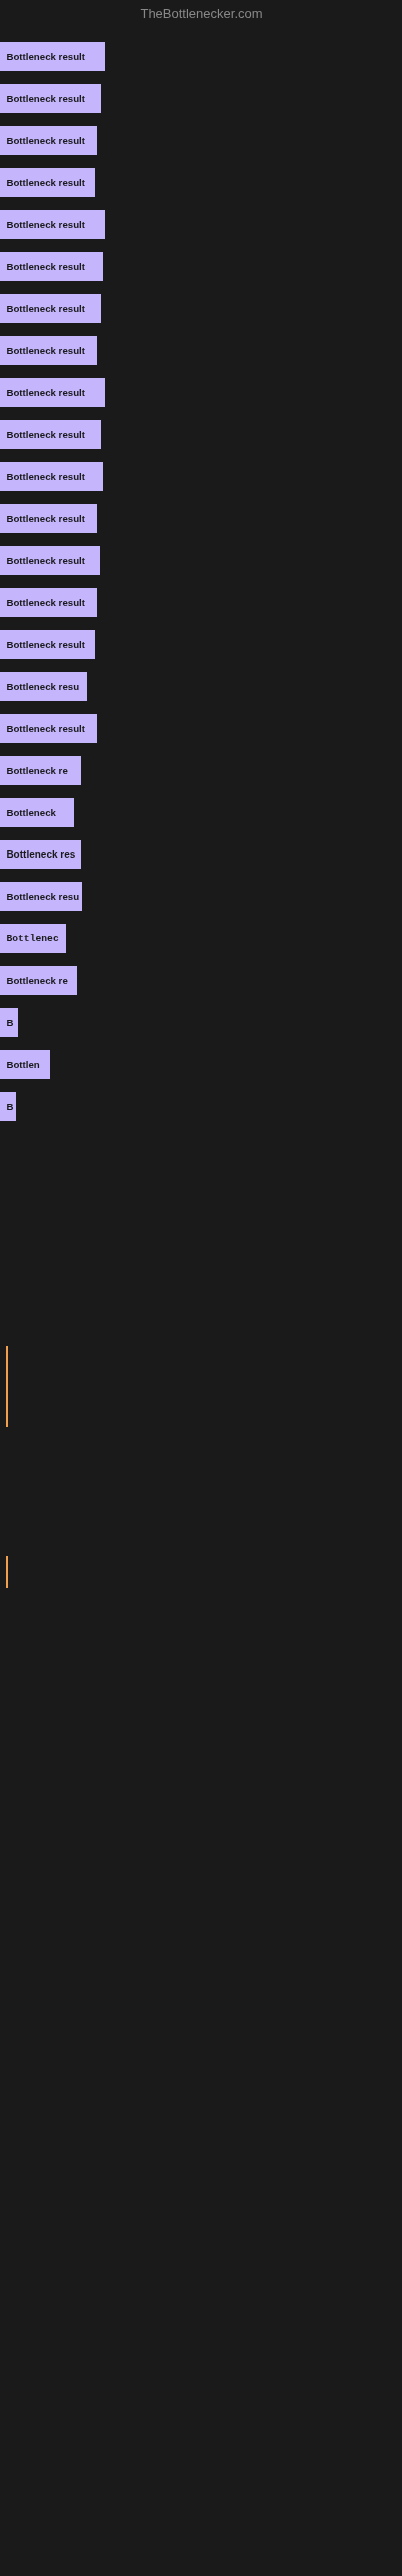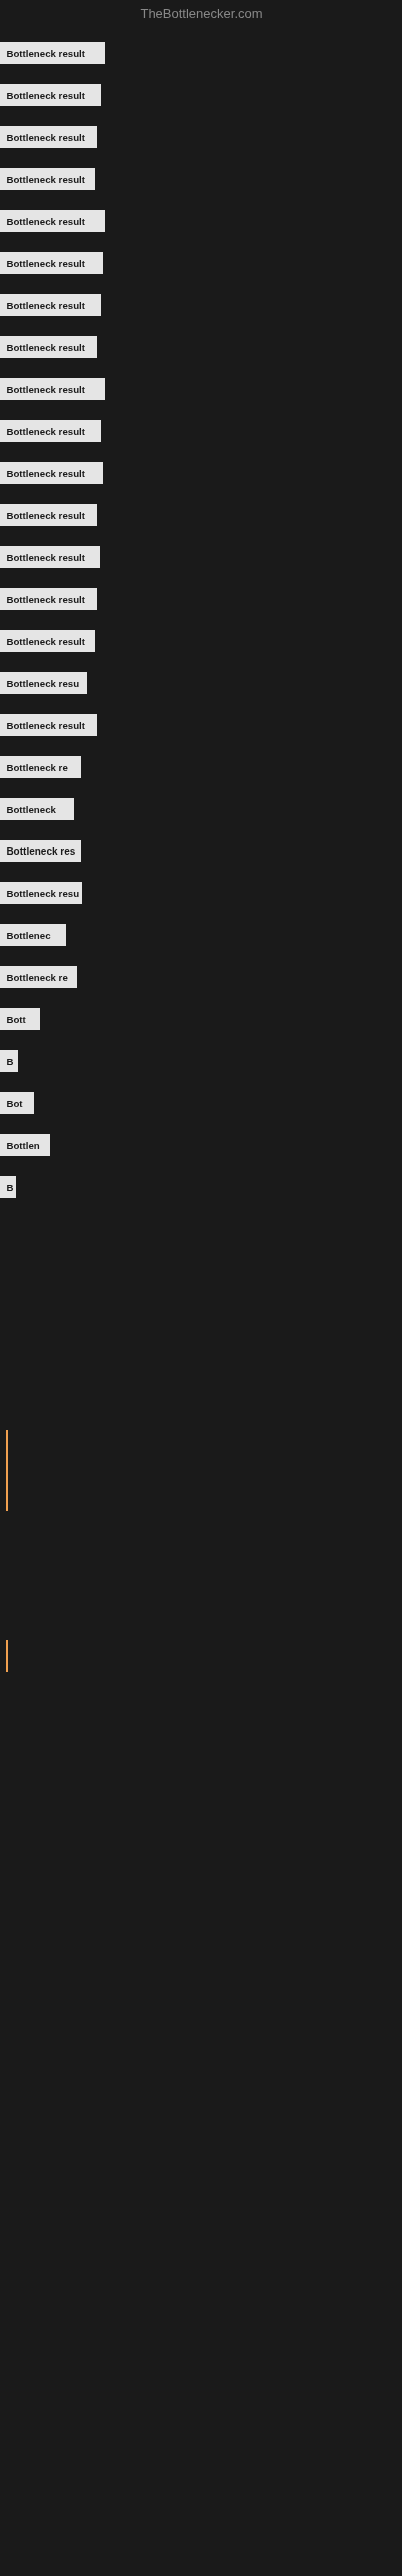--- a/index.html
+++ b/index.html
@@ -30,30 +30,30 @@
 
     .bar-row {
       display: flex;
       align-items: center;
       margin-bottom: 0px;
       height: 42px;
       position: relative;
     }
 
     .bar-label-box {
-      background-color: #e5e5e5;
+      background-color: #c4b5fd;
       color: #1a1a1a;
       font-size: 9.7px;
       font-weight: bold;
       padding: 4.8px 6.4px;
       white-space: nowrap;
       overflow: hidden;
       display: flex;
       align-items: center;
-      height: 22px;
+      height: 29px;
       position: absolute;
       left: 0;
       top: 6.4px;
     }
 
     
     .bar-row:nth-child(1) .bar-label-box { width: 105px; font-size: 9.7px; }
     .bar-row:nth-child(2) .bar-label-box { width: 101px; font-size: 9.7px; }
     .bar-row:nth-child(3) .bar-label-box { width: 97px; font-size: 9.7px; }
     .bar-row:nth-child(4) .bar-label-box { width: 95px; font-size: 9.7px; }
@@ -206,42 +206,32 @@
       <div class="bar-label-box" style="width: 81px;">
         <span>Bottleneck res</span>
       </div>
     </div>
     <div class="bar-row">
       <div class="bar-label-box" style="width: 82px;">
         <span>Bottleneck resu</span>
       </div>
     </div>
     <div class="bar-row">
-      <div class="bar-label-box" style="width: 66px;">
+      <div class="bar-label-box" style="width: 66px; font-family: Liberation Mono, monospace;">
         <span>Bottlenec</span>
       </div>
     </div>
     <div class="bar-row">
       <div class="bar-label-box" style="width: 77px;">
         <span>Bottleneck re</span>
       </div>
     </div>
     <div class="bar-row">
-      <div class="bar-label-box" style="width: 40px;">
-        <span>Bott</span>
-      </div>
-    </div>
-    <div class="bar-row">
       <div class="bar-label-box" style="width: 17.7px;">
         <span>B</span>
-      </div>
-    </div>
-    <div class="bar-row">
-      <div class="bar-label-box" style="width: 34px;">
-        <span>Bot</span>
       </div>
     </div>
     <div class="bar-row">
       <div class="bar-label-box" style="width: 50px;">
         <span>Bottlen</span>
       </div>
     </div>
     <div class="bar-row">
       <div class="bar-label-box" style="width: 16px;">
         <span>B</span>

